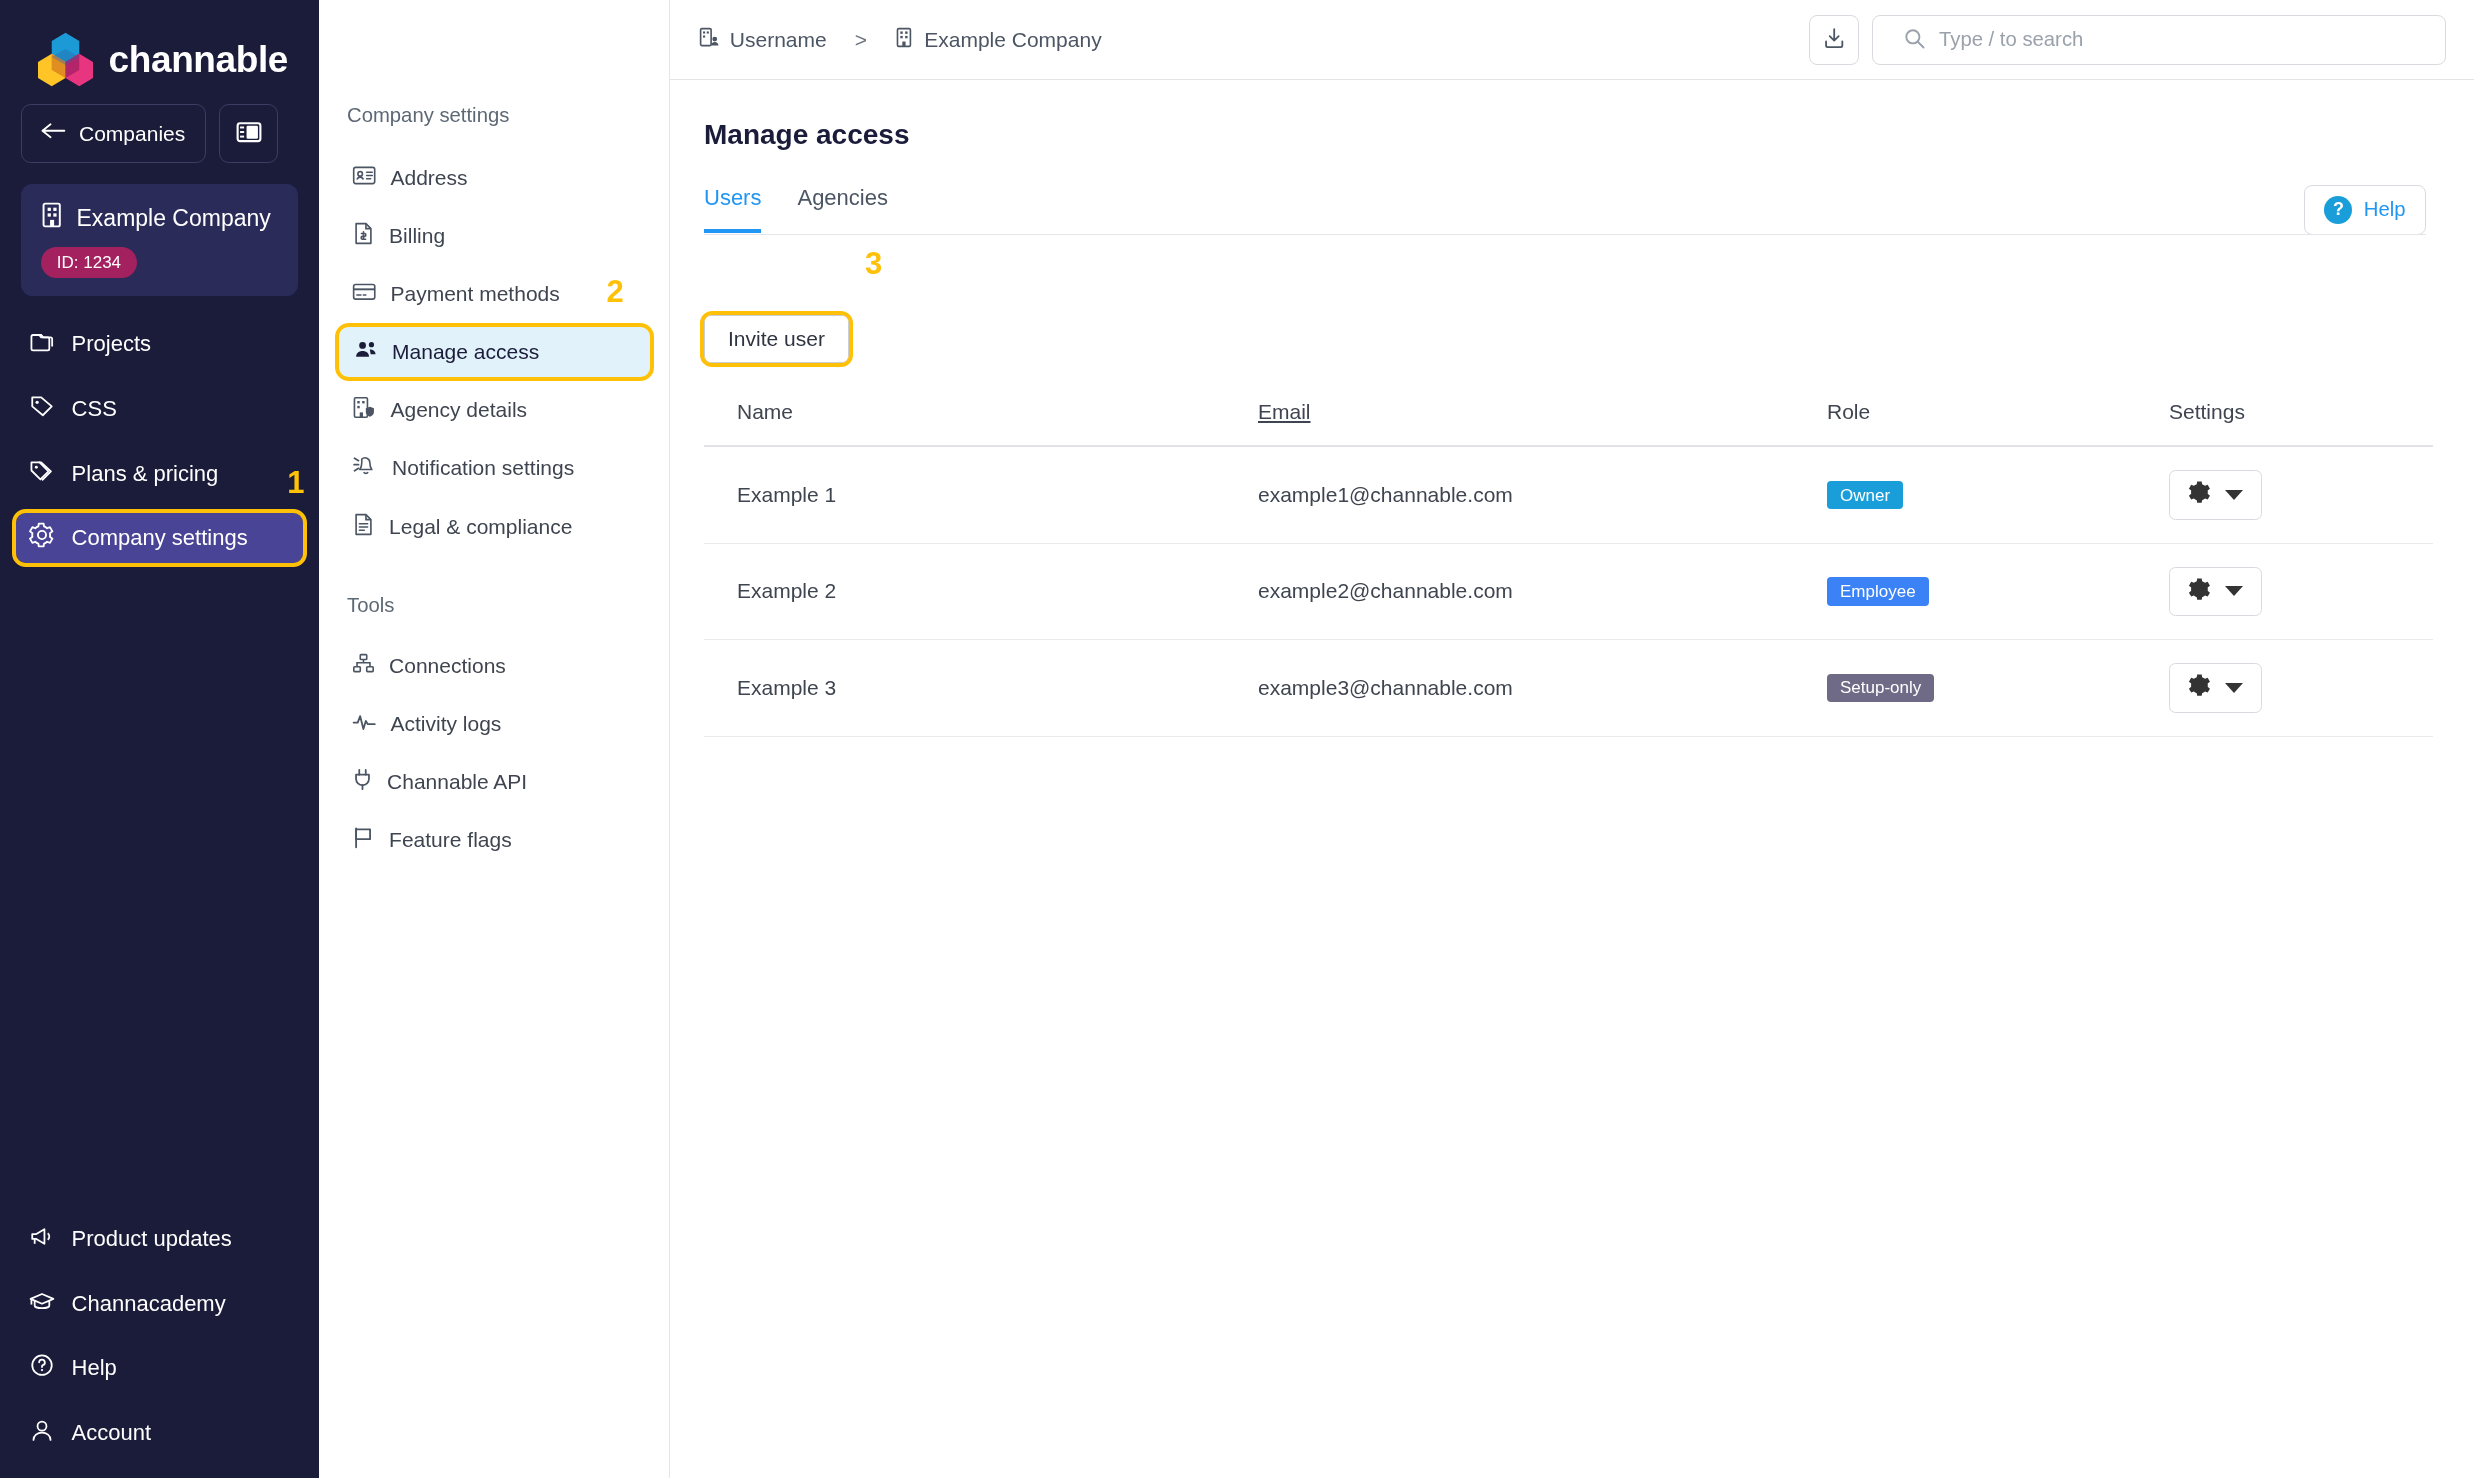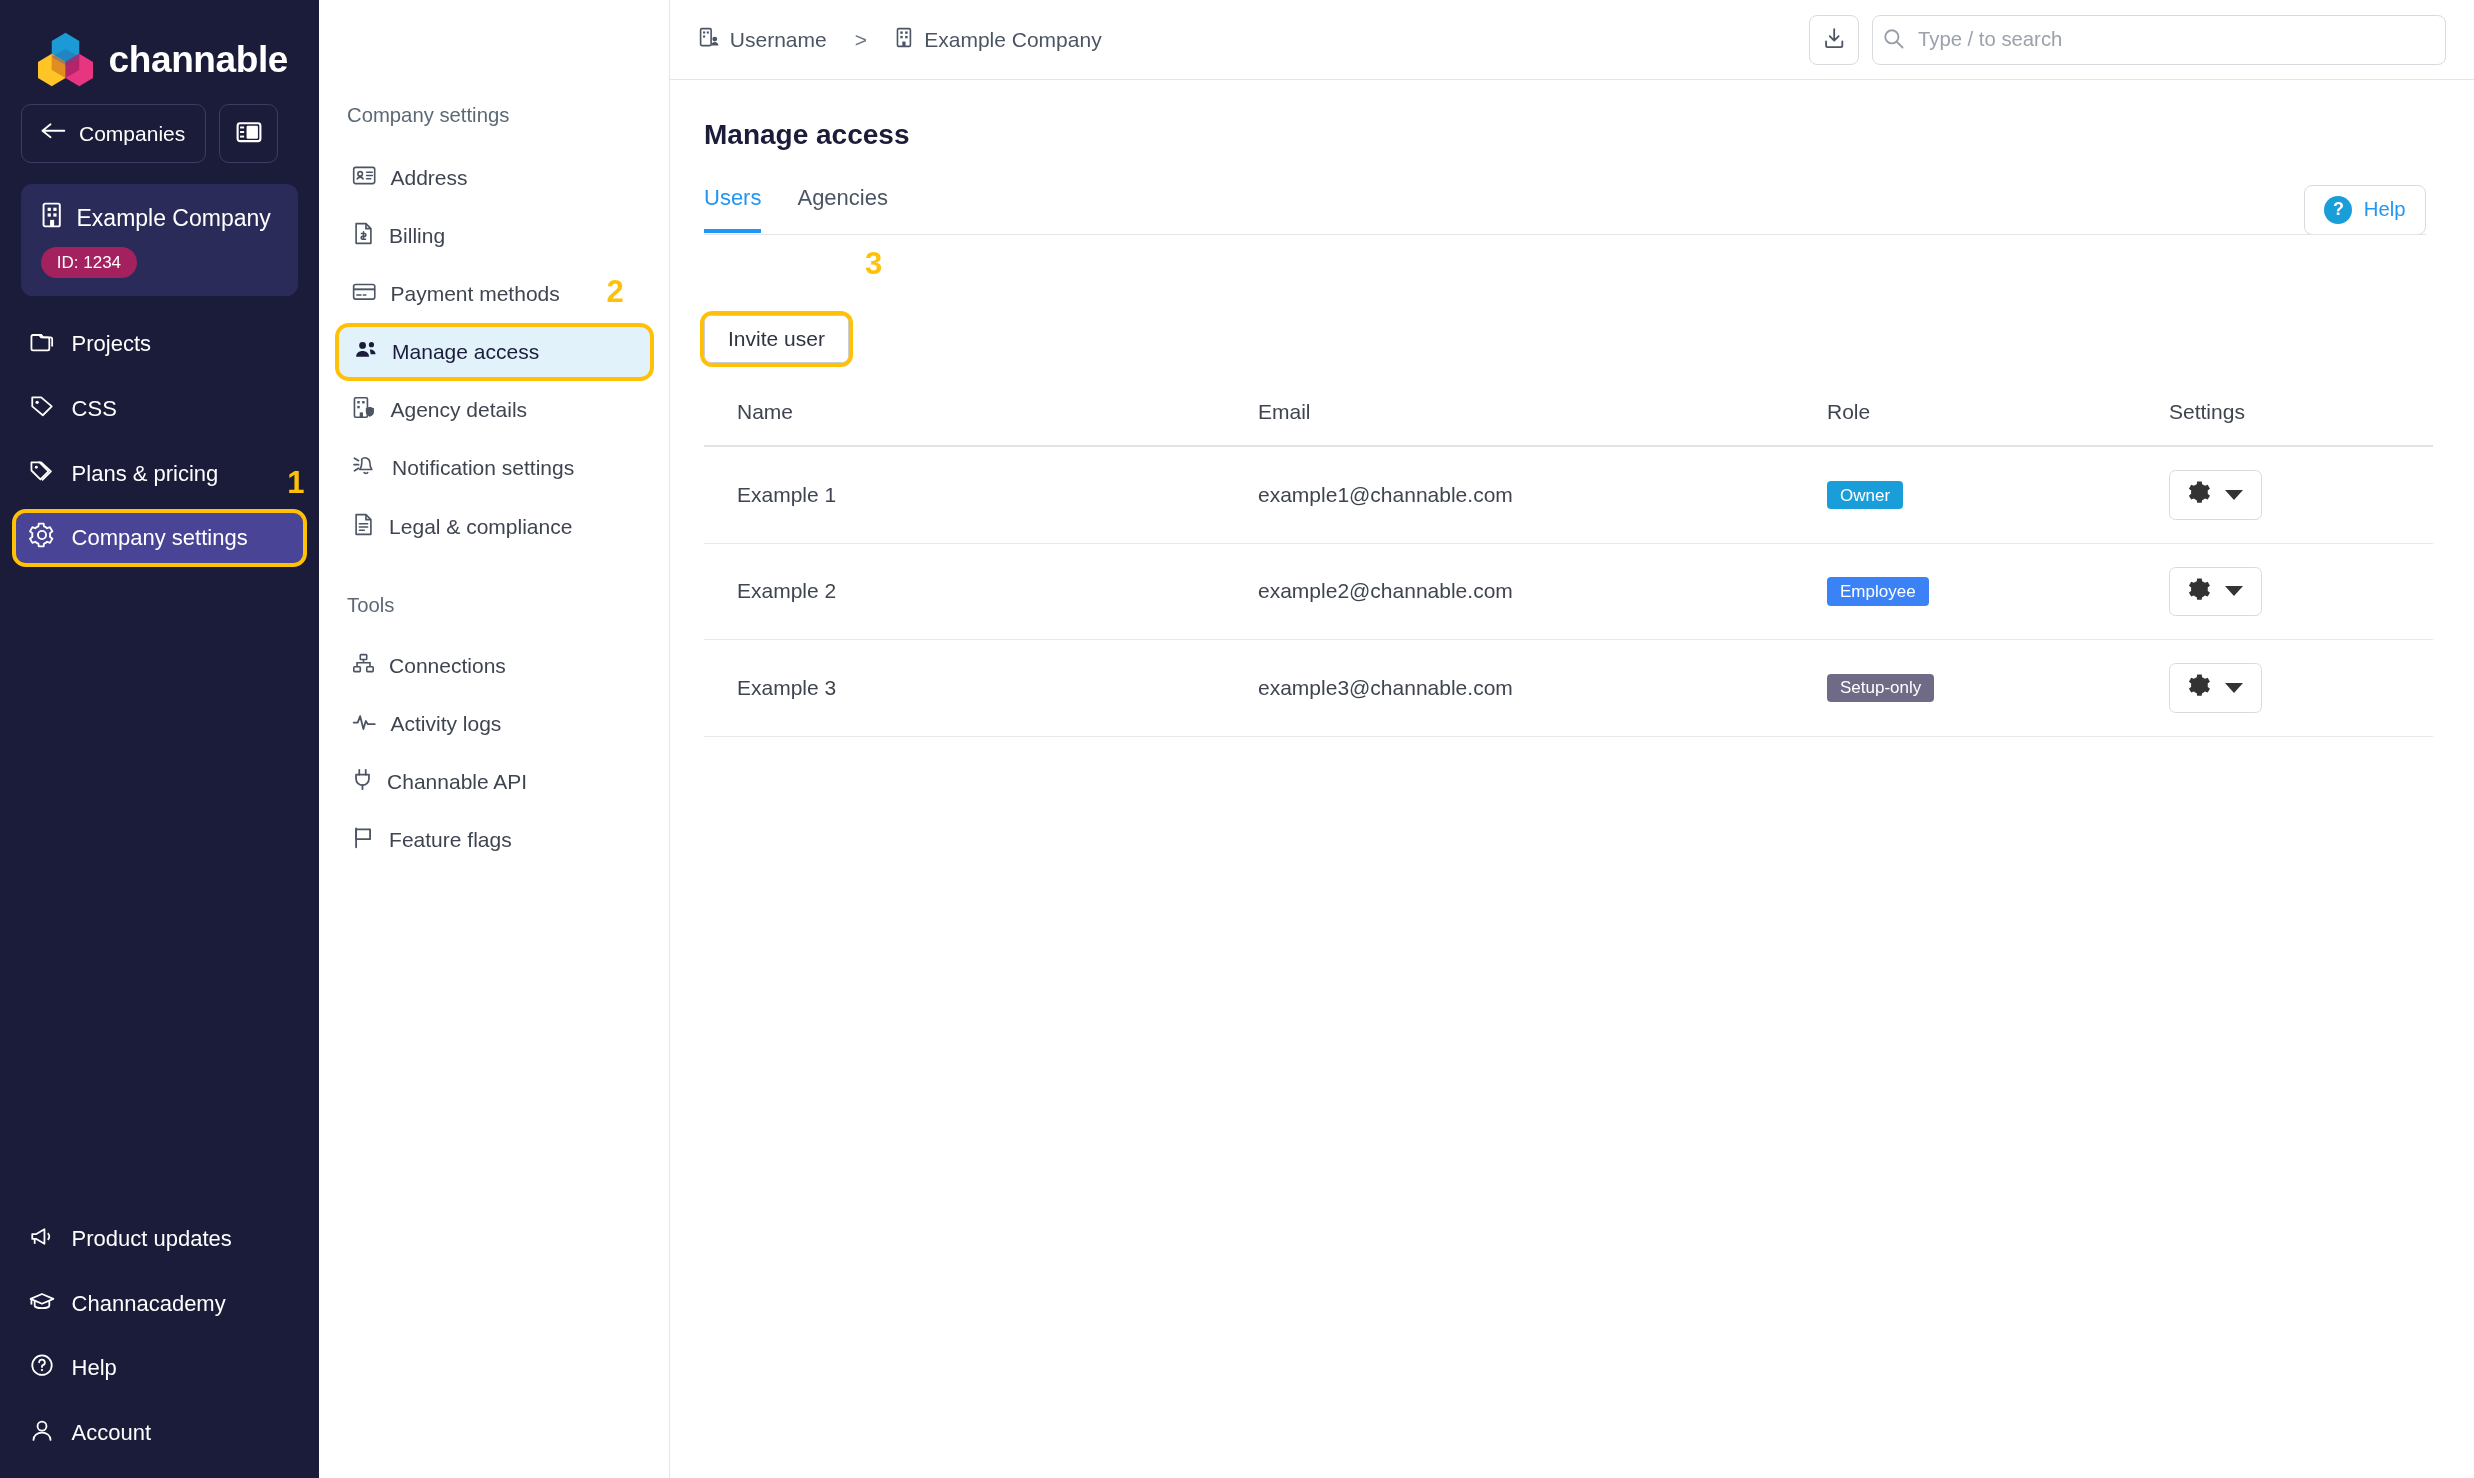--- a/index.html
+++ b/index.html
@@ -95,21 +95,21 @@
   .crumbs { display: flex; align-items: center; gap: 28px; font-size: 21px; color: #4b5563; }
   .crumb { display: flex; align-items: center; gap: 9.8px; cursor: pointer; }
   .crumb-sep { color: #6b7280; font-size: 21px; }
   .topbar-right { margin-left: auto; display: flex; align-items: center; gap: 13px; }
   .dl-btn {
     width: 50px; height: 50px; border: 0.8px solid #d7dbe0; border-radius: 8.1px;
     display: flex; align-items: center; justify-content: center; cursor: pointer; background:#fff;
   }
   .search-box {
     width: 574px; height: 50px; border: 0.8px solid #d7dbe0; border-radius: 8.1px;
-    display: flex; align-items: center; gap: 13px; padding: 0 9px; background: #fff;
+    display: flex; align-items: center; gap: 13px; padding: 0 30px; background: #fff;
   }
   .search-box input {
     border: 0; outline: 0; font-size: 20.3px; color: #2e3440; flex: 1; background: transparent;
     font-family: "Liberation Sans", sans-serif;
   }
   .search-box input::placeholder { color: #9aa1ab; }
 
   .content { padding: 39px 49px 0 34px; position: relative; flex: 1; }
   .page-title { font-size: 28px; color: #1b1c3a; font-weight: 700; margin-bottom: 34px; }
 
@@ -143,21 +143,21 @@
   .tbl { margin-top: 37px; width: 1729px; border-collapse: collapse; }
   .tbl th {
     text-align: left; font-size: 21px; color: #3f4550; font-weight: 400;
     padding: 0 0 21px 33px; border-bottom: 2.4px solid #e0e2e5;
   }
   .tbl td {
     font-size: 21px; color: #3f4550; padding: 23px 0 23px 33px;
     border-bottom: 0.8px solid #e8eaec; height: 68px;
   }
   .col-name { width: 521px; }
-  .col-email { width: 569px; }
+  .col-email { width: 569px; text-decoration: underline; }
   .col-role { width: 342px; }
   .col-settings { width: 297px; }
   .badge {
     display: inline-block; border-radius: 4px; color: #fff;
     font-size: 17px; padding: 5.7px 13px; line-height: 1;
   }
   .gear-btn {
     display: inline-flex; align-items: center; gap: 13px;
     border: 0.8px solid #d7dbe0; border-radius: 6.5px; background: #fff;
     padding: 9px 18px; cursor: pointer;

